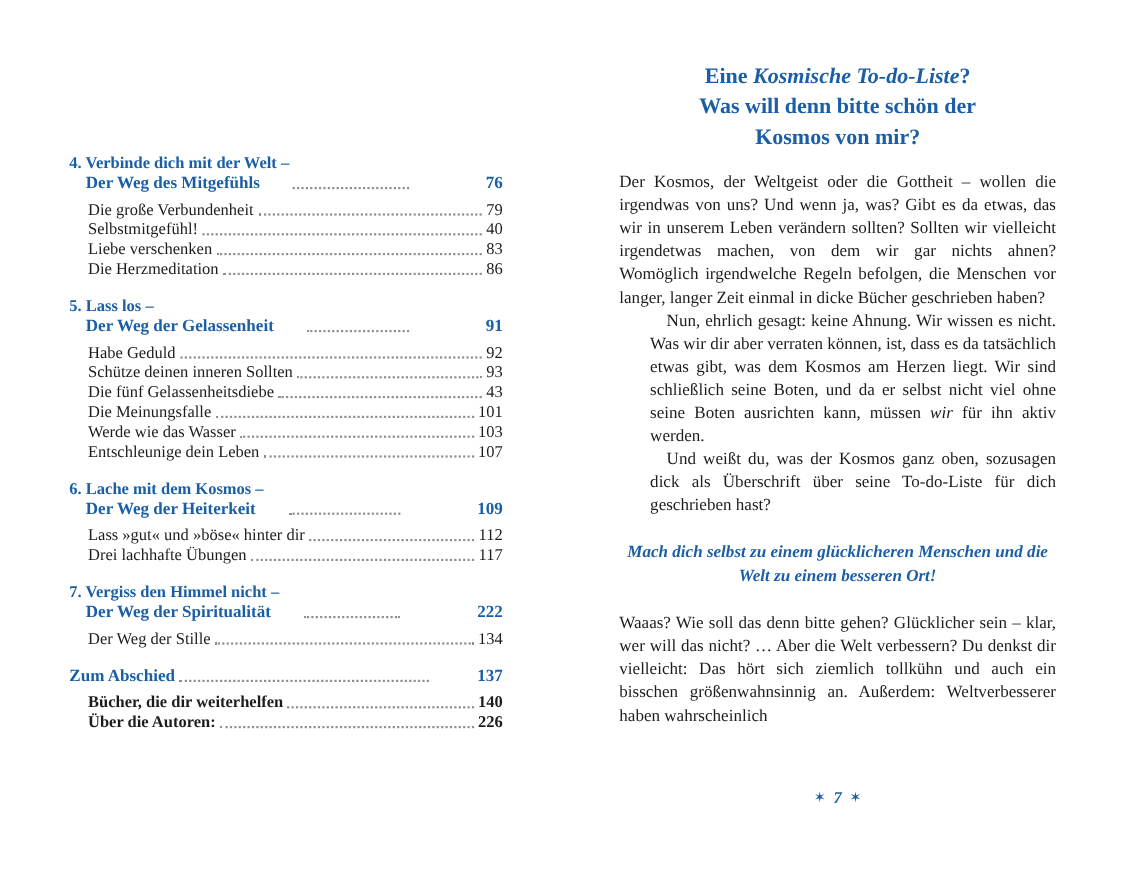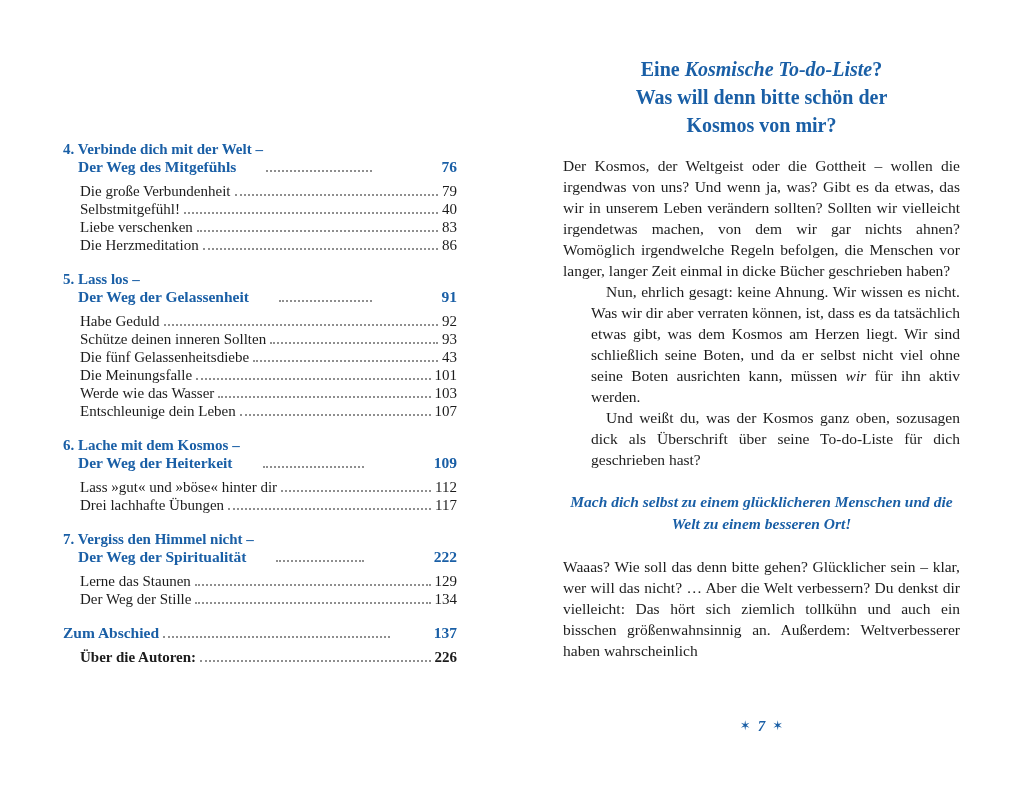--- a/index.html
+++ b/index.html
@@ -179,38 +179,38 @@
         </div>
         <div class="toc-section">
           <div class="toc-line1">7. Vergiss den Himmel nicht –</div>
           <div class="toc-line toc-head indent-head">
             <span class="toc-label">Der Weg der Spiritualität</span>
             <span class="leader"></span>
             <span class="toc-page">222</span>
           </div>
           <div class="toc-entries">
             <div class="toc-line toc-entry">
-              <span class="toc-label">Lerne das Staunen</span>
-              <span class="leader"></span>
-              <span class="toc-page">129</span>
-            </div>
-            <div class="toc-line toc-entry">
               <span class="toc-label">Der Weg der Stille</span>
               <span class="leader"></span>
               <span class="toc-page">134</span>
             </div>
           </div>
         </div>
         <div class="toc-section">
           <div class="toc-line toc-head">
             <span class="toc-label">Zum Abschied</span>
             <span class="leader"></span>
             <span class="toc-page">137</span>
           </div>
           <div class="toc-entries">
+            <div class="toc-line toc-entry bold">
+              <span class="toc-label">Bücher, die dir weiterhelfen</span>
+              <span class="leader"></span>
+              <span class="toc-page">140</span>
+            </div>
             <div class="toc-line toc-entry bold">
               <span class="toc-label">Über die Autoren:</span>
               <span class="leader"></span>
               <span class="toc-page">226</span>
             </div>
           </div>
         </div>
       </div>
   </div>
 

